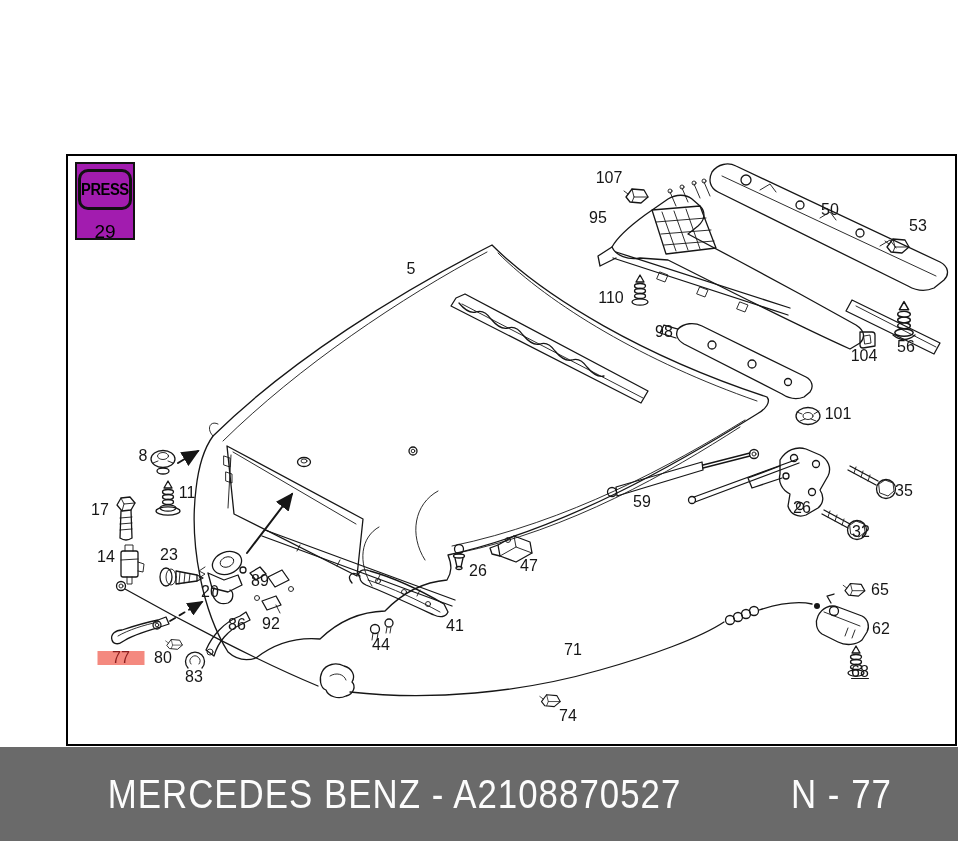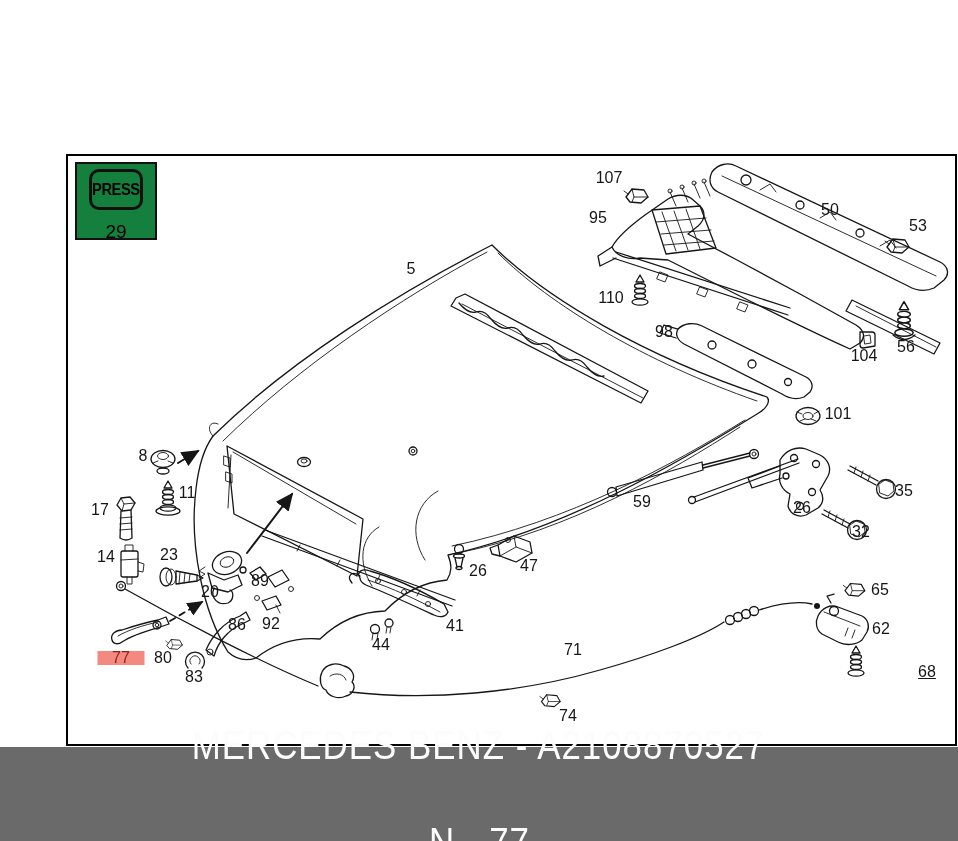--- a/index.html
+++ b/index.html
@@ -12,28 +12,28 @@
      stroke:var(--line-color,#161616);fill:none;stroke-width:1.3;stroke-linecap:round;stroke-linejoin:round;}
   .drawing .thin{stroke-width:0.9;}
   .drawing .bold{stroke-width:2;}
   .drawing .dash{stroke-dasharray:6 5;stroke-width:1.8;}
   .drawing .filldot{fill:var(--line-color,#161616);stroke:none;}
   .labels{position:absolute;left:0;top:0;width:958px;height:841px;}
   .part-label{position:absolute;transform:translate(-50%,-50%);font-family:"Liberation Sans",sans-serif;
      font-size:16px;color:var(--label-color,#161616);white-space:nowrap;cursor:pointer;}
   .part-label.highlighted{background:var(--highlight-bg,#f4897f);color:var(--highlight-text,#8c1f1f);
      width:47px;height:14px;display:flex;align-items:center;justify-content:center;}
-  .press-box{position:absolute;left:75px;top:162px;width:82px;height:78px;border:2px solid #111;
-     box-sizing:border-box;background:#15803d;text-align:center;cursor:pointer;}
+  .press-box{position:absolute;left:75px;top:162px;width:60px;height:78px;border:2px solid #111;
+     box-sizing:border-box;background:#a21caf;text-align:center;cursor:pointer;}
   .press-pill{margin:5px auto 0;width:54px;height:41px;border:3px solid #111;border-radius:10px;
      box-sizing:border-box;display:flex;align-items:center;justify-content:center;}
   .press-pill span{font-weight:bold;font-size:16px;letter-spacing:-0.5px;transform:scaleX(0.92);}
   .press-num{margin-top:11px;font-size:19px;}
   .footer{position:absolute;left:0;top:747px;width:958px;height:94px;background:var(--footer-bg,#6a6a6a);
-     display:flex;align-items:center;justify-content:center;gap:50px;flex-direction:column;}
+     display:flex;align-items:center;justify-content:center;gap:50px;}
   .footer span{display:inline-block;color:var(--footer-text,#fcfcfc);font-size:41px;letter-spacing:1.2px;
      transform:scaleX(0.85);white-space:nowrap;}
 </style>
 </head>
 <body>
 
 <div class="page">
 
   <div class="frame"></div>
 
@@ -325,21 +325,21 @@
       <div class="part-label" style="left: 478px; top: 571px;">26</div>
       <div class="part-label" style="left: 455px; top: 626px;">41</div>
       <div class="part-label" style="left: 381px; top: 645px;">44</div>
       <div class="part-label" style="left: 529px; top: 566px;">47</div>
       <div class="part-label" style="left: 830px; top: 210px;">50</div>
       <div class="part-label" style="left: 918px; top: 226px;">53</div>
       <div class="part-label" style="left: 906px; top: 347px;">56</div>
       <div class="part-label" style="left: 642px; top: 502px;">59</div>
       <div class="part-label" style="left: 881px; top: 629px;">62</div>
       <div class="part-label" style="left: 880px; top: 590px;">65</div>
-      <div class="part-label" style="left: 927px; top: 672px; text-decoration: underline;">68</div>
+      <div class="part-label" style="left: 860px; top: 672px; text-decoration: underline;">68</div>
       <div class="part-label" style="left: 573px; top: 650px;">71</div>
       <div class="part-label" style="left: 568px; top: 716px;">74</div>
       <div class="part-label highlighted" style="left: 121px; top: 658px;">77</div>
       <div class="part-label" style="left: 163px; top: 658px;">80</div>
       <div class="part-label" style="left: 194px; top: 677px;">83</div>
       <div class="part-label" style="left: 237px; top: 625px;">86</div>
       <div class="part-label" style="left: 260px; top: 581px;">89</div>
       <div class="part-label" style="left: 271px; top: 624px;">92</div>
       <div class="part-label" style="left: 598px; top: 218px;">95</div>
       <div class="part-label" style="left: 664px; top: 332px;">98</div>

